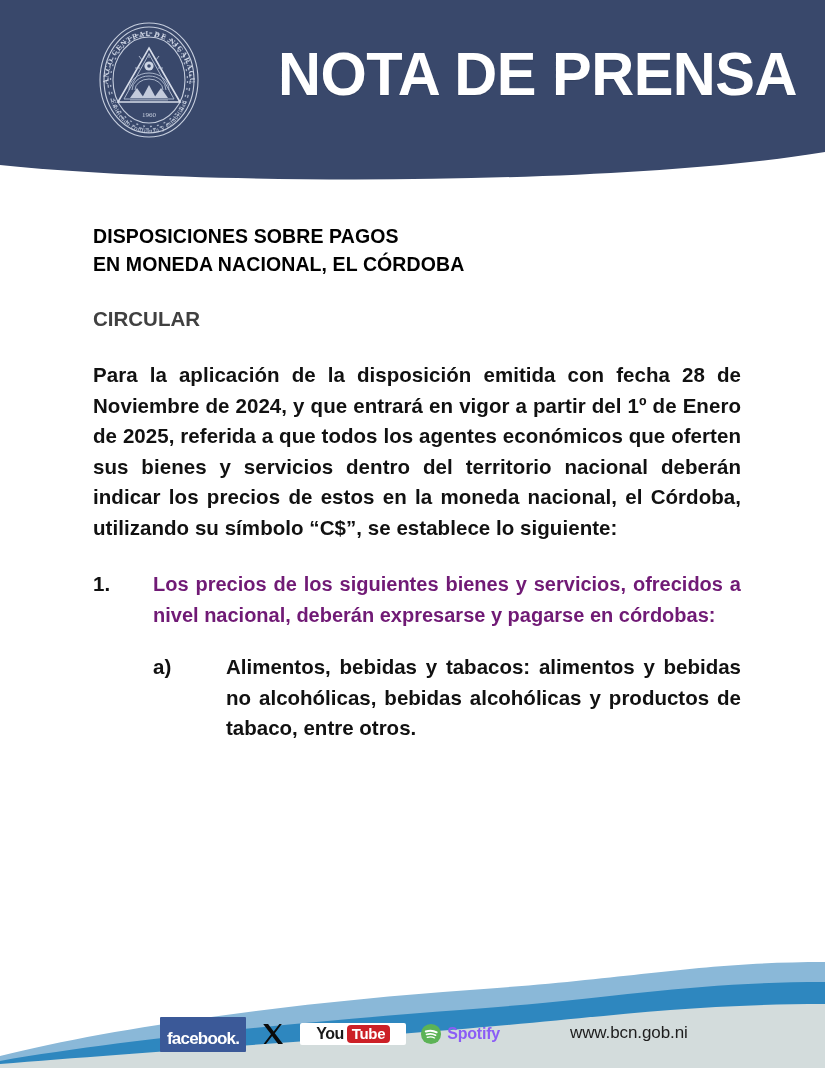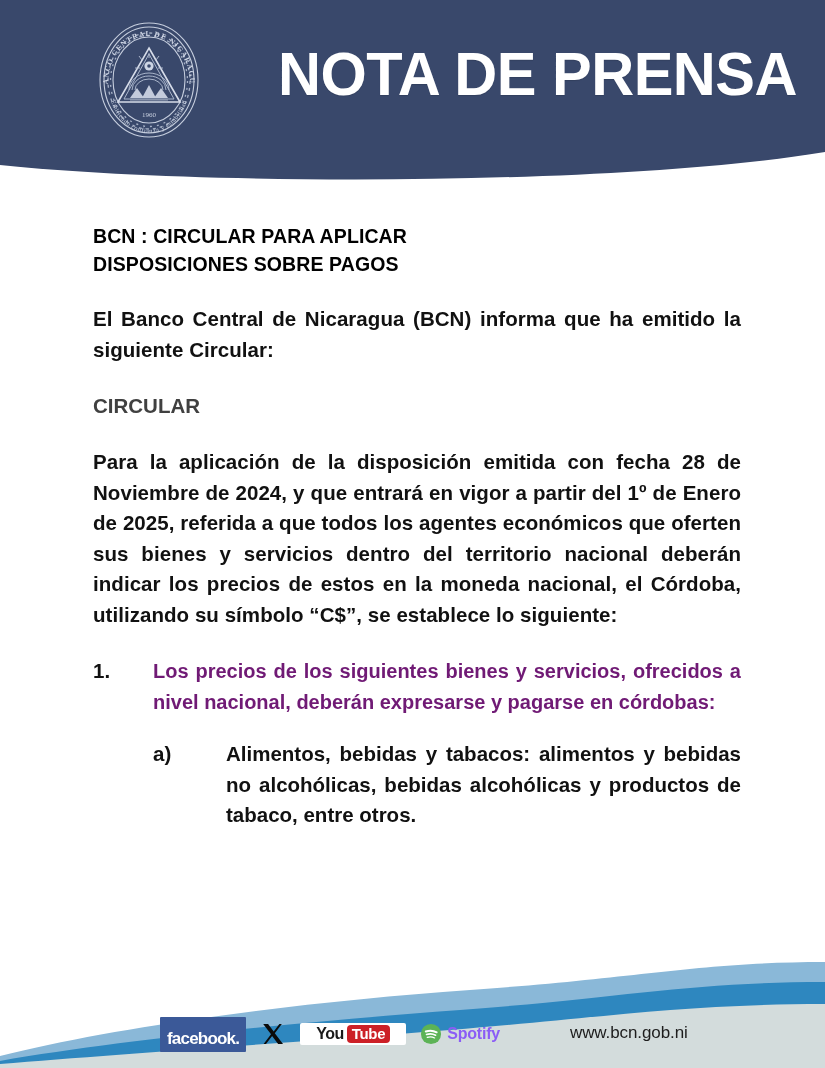--- a/index.html
+++ b/index.html
@@ -294,25 +294,24 @@
         <textPath href="#arcBottom" startOffset="50%" text-anchor="middle">Emitiendo confianza y estabilidad</textPath>
       </text>
     </svg>
 
     <div class="header-title">NOTA DE PRENSA</div>
   </div>
 
   <div class="content">
 
     <div class="doc-heading">
-      <div>BCN : CIRCULAR PARA APLICAR</div>
       <div>DISPOSICIONES SOBRE PAGOS</div>
+      <div>EN MONEDA NACIONAL, EL CÓRDOBA</div>
     </div>
 
-    <p class="para">El Banco Central de Nicaragua (BCN) informa que ha emitido la siguiente Circular:</p>
 
     <p class="para-circular">CIRCULAR</p>
 
     <p class="para">Para la aplicación de la disposición emitida con fecha 28 de Noviembre de 2024, y que entrará en vigor a partir del 1º de Enero de 2025, referida a que todos los agentes económicos que oferten sus bienes y servicios dentro del territorio nacional deberán indicar los precios de estos en la moneda nacional, el Córdoba, utilizando su símbolo “C$”, se establece lo siguiente:</p>
 
     <div class="list-num">
       <div class="marker">1.</div>
       <div class="body">Los precios de los siguientes bienes y servicios, ofrecidos a nivel nacional, deberán expresarse y pagarse en córdobas:</div>
     </div>
 

